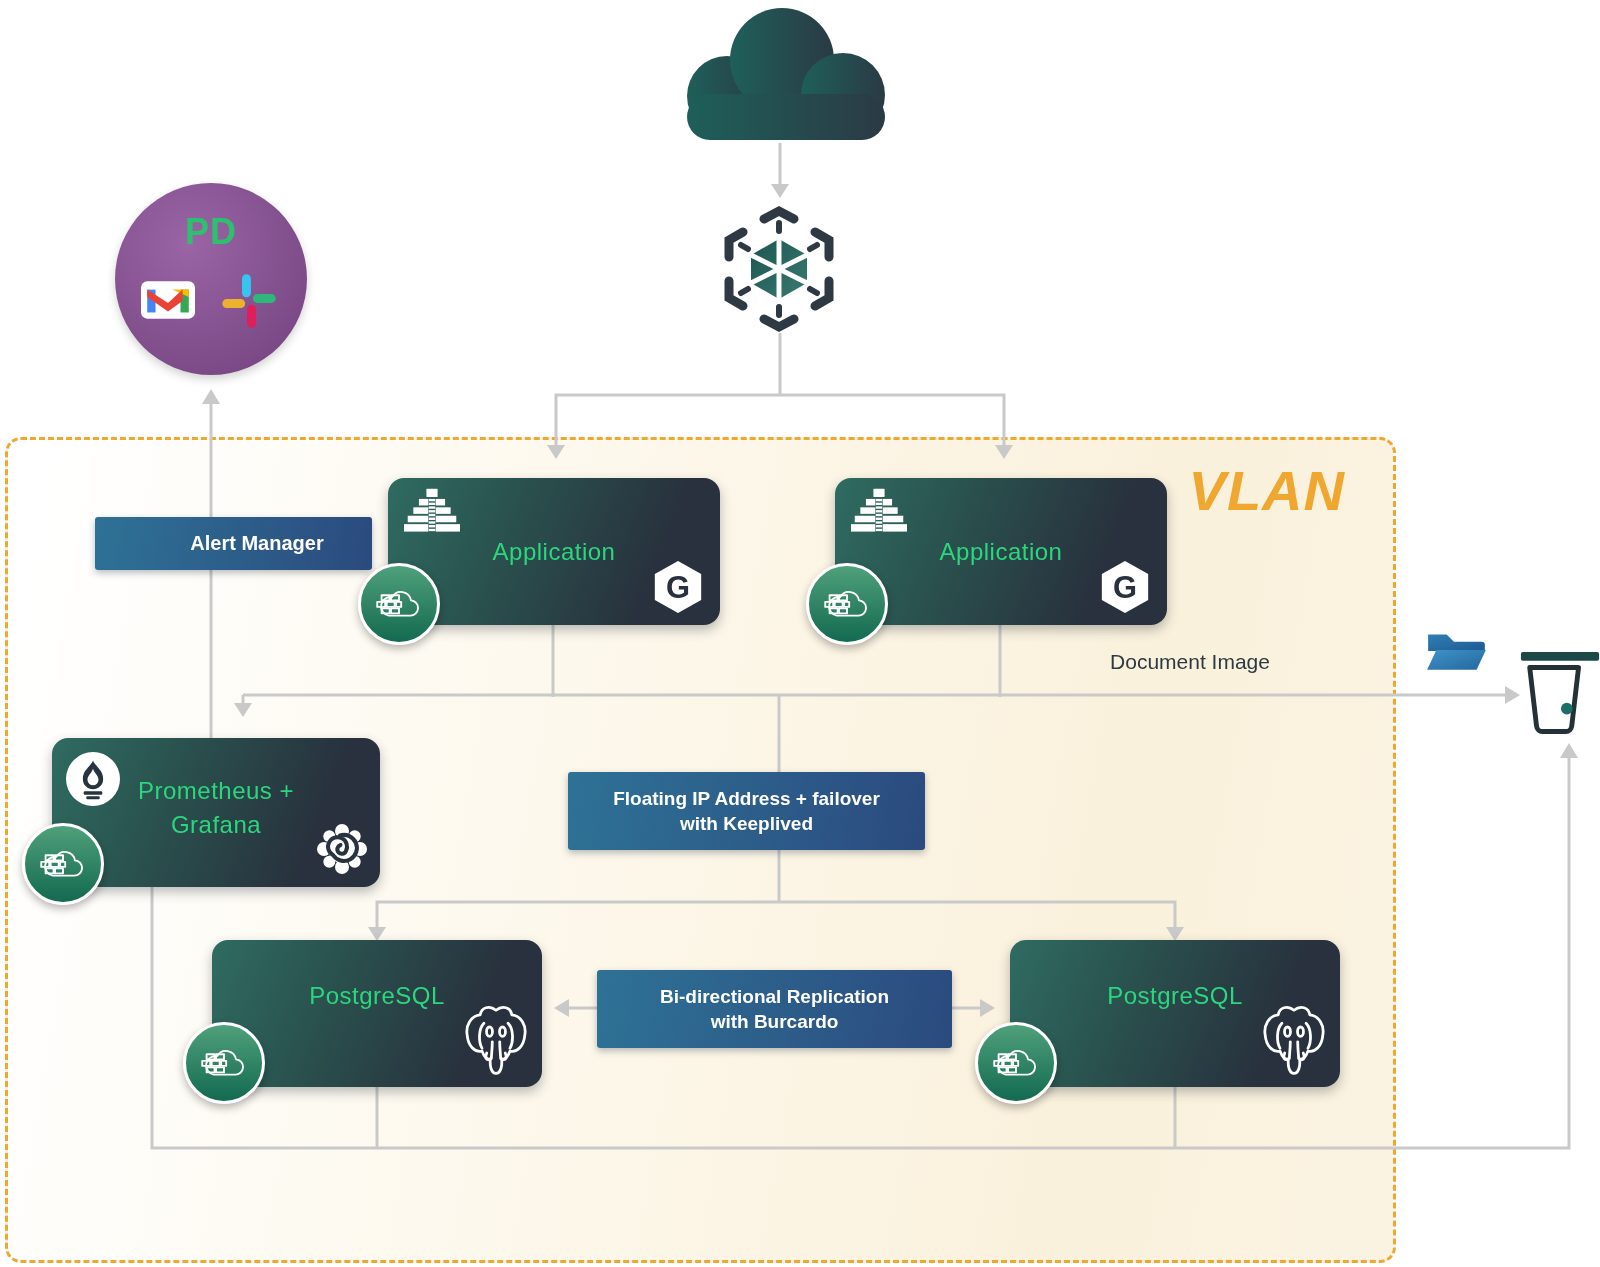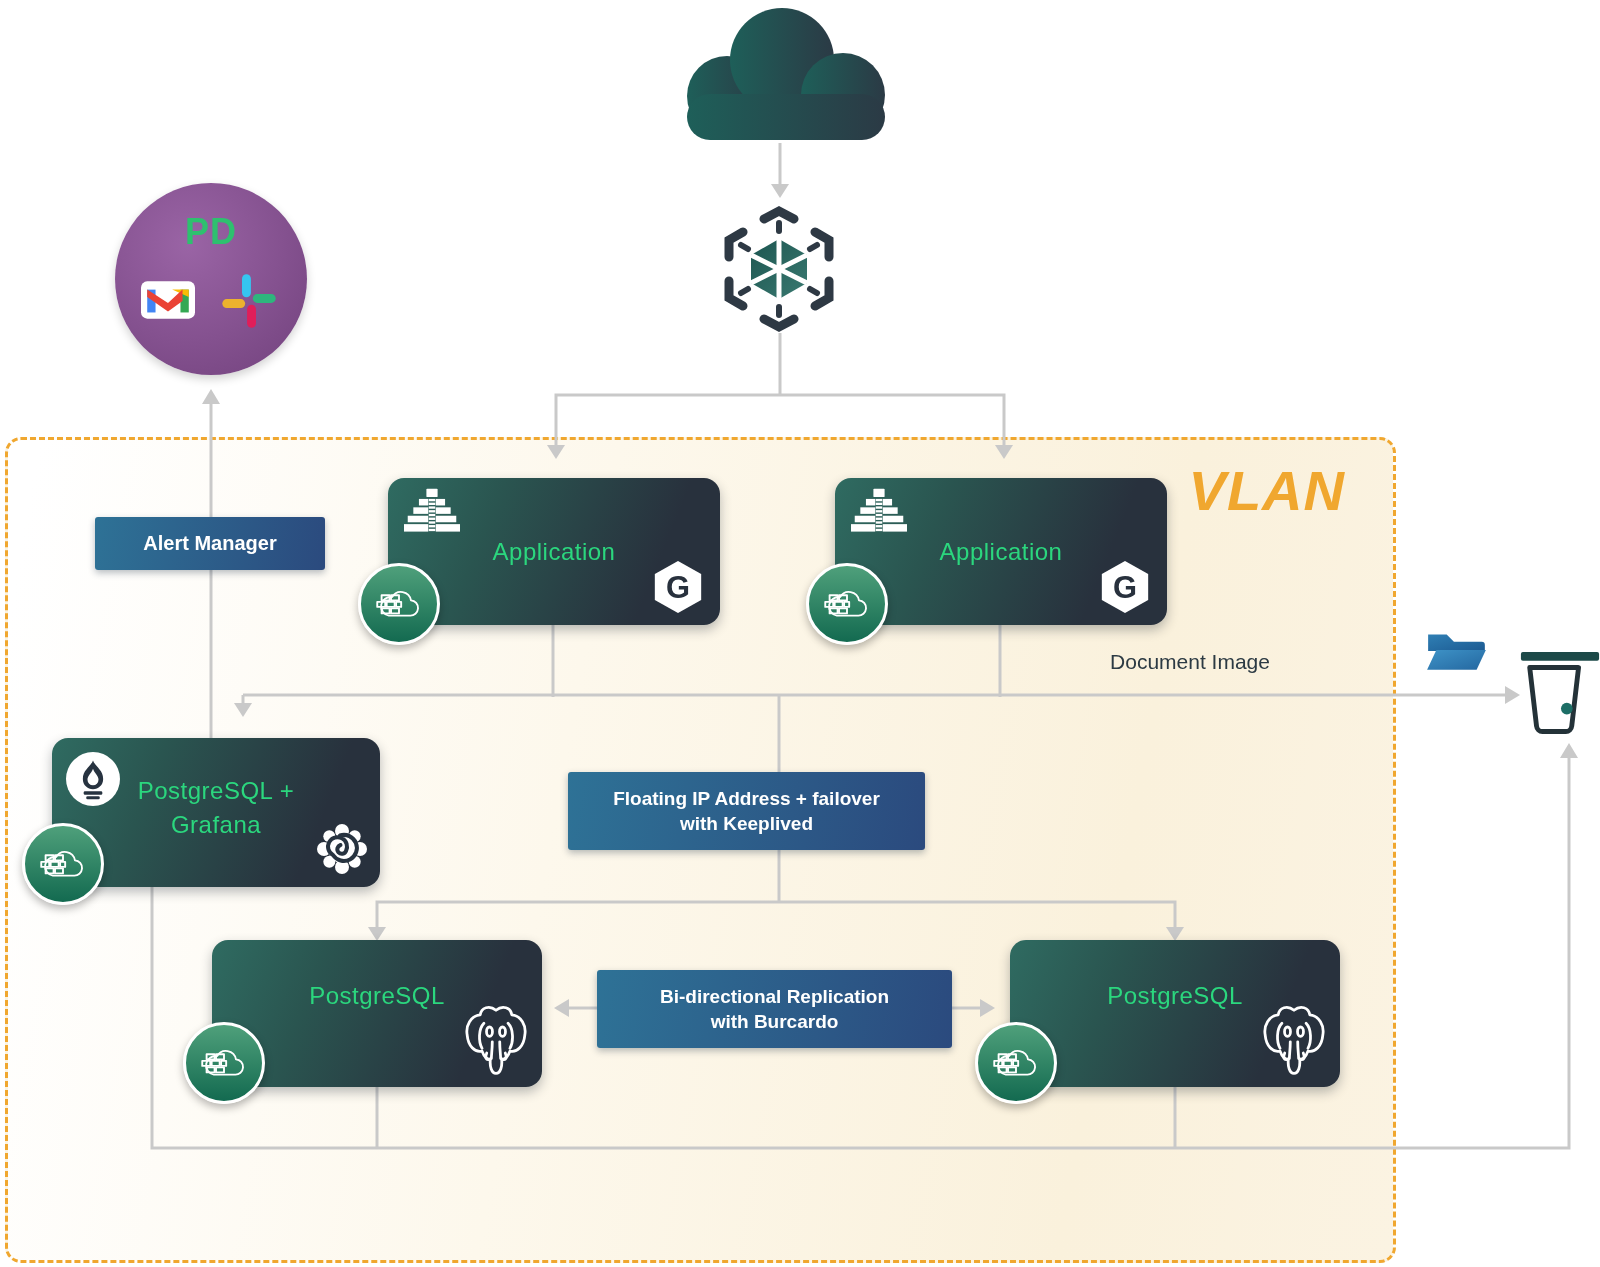--- a/index.html
+++ b/index.html
@@ -144,21 +144,21 @@
       <path d="M6,10 L6,17 L26,31 L40,21 L40,10 L26,23 Z" fill="#EA4335"></path>
     </svg>
     <svg class="pd-slack" width="56" height="56" viewBox="0 0 44 44">
       <rect x="16.5" y="1" width="7" height="18" rx="3.5" fill="#36C5F0"></rect>
       <rect x="25" y="16.5" width="18" height="7" rx="3.5" fill="#2EB67D"></rect>
       <rect x="20.5" y="25" width="7" height="18" rx="3.5" fill="#E01E5A"></rect>
       <rect x="1" y="20.5" width="18" height="7" rx="3.5" fill="#ECB22E"></rect>
     </svg>
   </div>
 
-  <div class="blue-box" style="left:95px;top:517px;width:230px;height:53px;">
+  <div class="blue-box" style="left:95px;top:517px;width:230px;height:53px;padding-left:47px;">
     <span class="bl" style="font-size:20px;">Alert Manager</span>
   </div>
 
   <div class="dark-box" style="left:388px;top:478px;width:332px;height:147px;">
     <svg style="position:absolute;left:16px;top:10px;" width="56" height="48" viewBox="0 0 60 50" fill="#fff">
       <rect x="24" y="0" width="12" height="9" rx="1"></rect>
       <rect x="16" y="11" width="10" height="7"></rect>
         <rect x="34" y="11" width="10" height="7"></rect>
       <rect x="10" y="20" width="16" height="7"></rect>
         <rect x="34" y="20" width="16" height="7"></rect>
@@ -218,21 +218,21 @@
   <div class="dark-box" style="left:52px;top:738px;width:328px;height:149px;">
     <div class="white-disc" style="left:14px;top:14px;">
       <svg width="44" height="46" viewBox="0 0 52 52" fill="#273340">
         <path d="M26,4 C29,12 38,15 38,26 C38,33.2 32.6,38 26,38 C19.4,38 14,33.2 14,26 C14,15 23,12 26,4 Z"></path>
         <path d="M26,14 C24,20 19.5,22 19.5,27 a6.5,6.5 0 0 0 13,0 C32.5,22 28,20 26,14 Z" fill="#fff"></path>
         <rect x="15" y="40.5" width="22" height="4" rx="1.5"></rect>
         <rect x="18" y="46.5" width="16" height="3.5" rx="1.5"></rect>
       </svg>
     </div>
     <div class="node-title two-line" style="top:36px;">
-      <div>PostgreSQL +</div>
+      <div>Prometheus +</div>
       <div>Grafana</div>
     </div>
     <svg style="position:absolute;right:12px;bottom:12px;" width="52" height="52" viewBox="0 0 52 52">
       <g fill="#fff">
         <circle cx="26" cy="26" r="14"></circle>
         <circle cx="26" cy="8" r="7"></circle>
           <circle cx="26" cy="44" r="7"></circle>
         <circle cx="8" cy="26" r="7"></circle>
           <circle cx="44" cy="26" r="7"></circle>
         <circle cx="13.3" cy="13.3" r="6"></circle>

